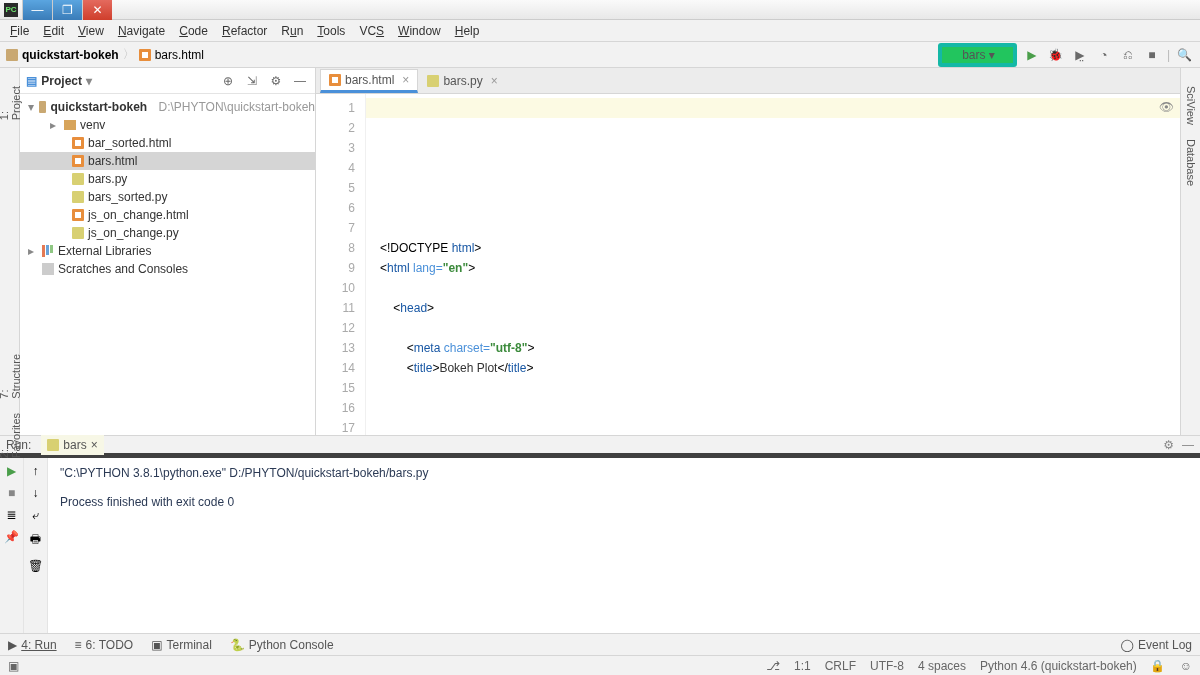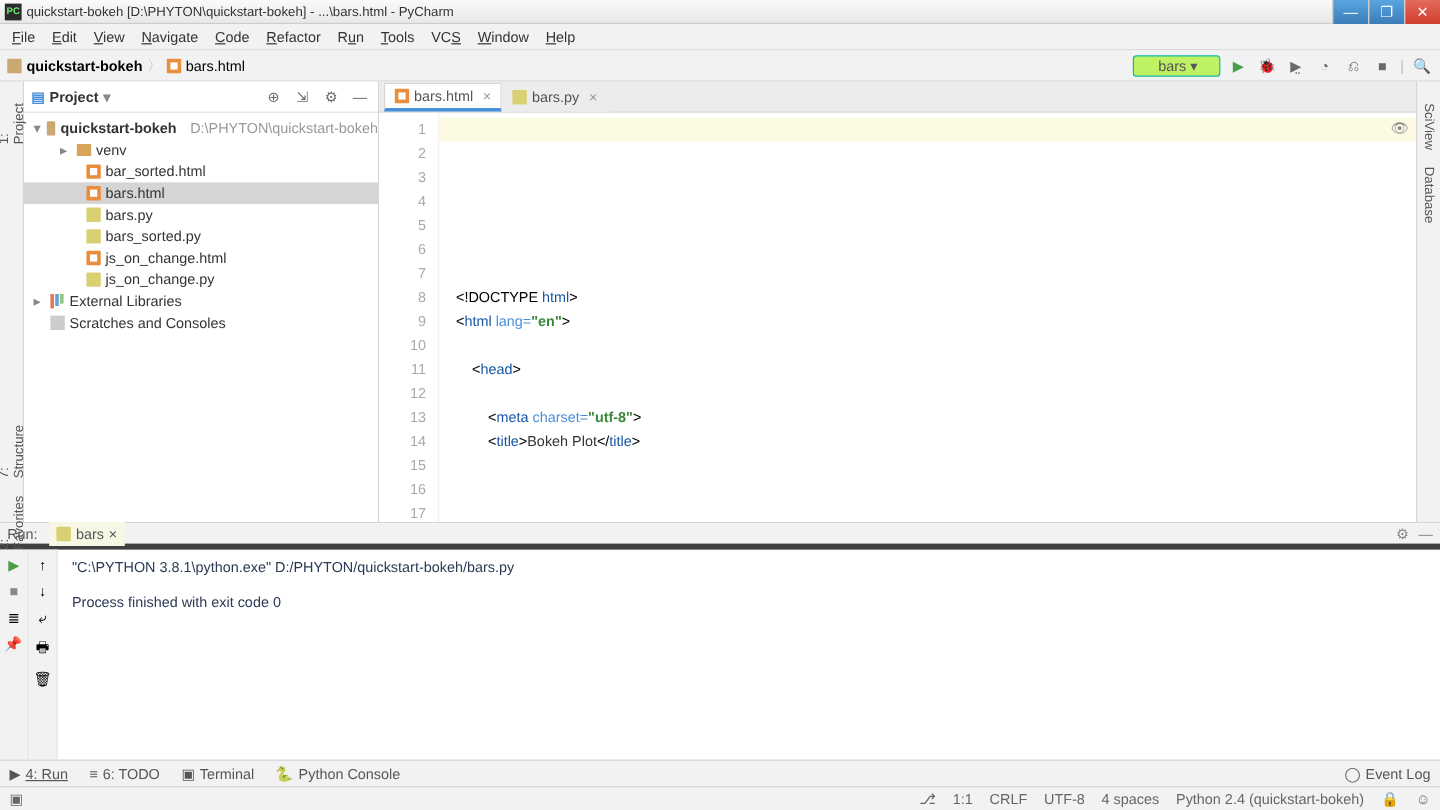--- a/index.html
+++ b/index.html
@@ -16,21 +16,21 @@
 .menubar span { padding: 2px 6px; color: #333; cursor: default; }
 .menubar span u { text-decoration: underline; }
 .navbar { height: 26px; background: #f2f2f2; display: flex; align-items: center; border-bottom: 1px solid #d6d6d6; padding: 0 6px; gap: 6px; }
 .navbar .breadcrumb { display: flex; align-items: center; gap: 4px; }
 .file-ic { width: 12px; height: 12px; display: inline-block; }
 .folder-ic { background: #c9a872; border-radius: 1px; }
 .html-ic { background: #e88e3c; border-radius: 1px; position: relative; }
 .html-ic::before { content: ""; position: absolute; width: 6px; height: 6px; background: #fff; top: 3px; left: 3px; }
 .py-ic { background: #d8d072; border-radius: 1px; }
 .navbar-right { margin-left: auto; display: flex; align-items: center; gap: 6px; }
-.config-sel { border: 1px solid #14b8a6; border-radius: 3px; padding: 1px 18px 1px 20px; background: #bef264; position: relative; color: #555; }
+.config-sel { border: 4px solid #14b8a6; border-radius: 3px; padding: 1px 18px 1px 20px; background: #22c55e; position: relative; color: #555; }
 .tool-ic { width: 18px; height: 18px; display: inline-flex; justify-content: center; align-items: center; color: #6a6a6a; }
 .run-green { color: #4a9e4a; }
 .bug-green { color: #4a9e4a; }
 .main { flex: 1; display: flex; min-height: 0; }
 .left-strip, .right-strip { width: 20px; background: #f2f2f2; border-right: 1px solid #d6d6d6; display: flex; flex-direction: column; align-items: center; gap: 14px; padding-top: 18px; }
 .right-strip { border-right: none; border-left: 1px solid #d6d6d6; }
 .vtext { writing-mode: vertical-rl; color: #555; font-size: 11px; cursor: default; }
 .left-strip .vtext { transform: rotate(180deg); }
 .project-panel { width: 296px; background: #fff; border-right: 1px solid #d6d6d6; display: flex; flex-direction: column; }
 .project-header { height: 26px; border-bottom: 1px solid #e4e4e4; display: flex; align-items: center; padding: 0 6px; gap: 6px; }
@@ -76,21 +76,20 @@
 .bottom-item { display: flex; align-items: center; gap: 4px; }
 .statusbar { height: 20px; background: #f2f2f2; border-top: 1px solid #d6d6d6; display: flex; align-items: center; padding: 0 8px; gap: 14px; color: #666; font-size: 11px; }
 .statusbar .spacer { flex: 1; }
 .sep { color: #bbb; }
 </style>
 </head>
 <body>
 
 <div class="titlebar">
   <span class="icon">PC</span>
-  <span class="title">quickstart-bokeh [D:\PHYTON\quickstart-bokeh] - ...\bars.html - PyCharm</span>
   <div class="winbtns">
     <span class="winbtn min">—</span>
     <span class="winbtn max">❐</span>
     <span class="winbtn close">✕</span>
   </div>
 </div>
 
 <div class="menubar">
   <span><u>F</u>ile</span>
   <span><u>E</u>dit</span>
@@ -281,16 +280,16 @@
 </div>
 
 <div class="statusbar">
   <span>▣</span>
   <span class="spacer"></span>
   <span>⎇</span>
   <span>1:1</span>
   <span>CRLF</span>
   <span>UTF-8</span>
   <span>4 spaces</span>
-  <span>Python 2.4 (quickstart-bokeh)</span>
+  <span>Python 4.6 (quickstart-bokeh)</span>
   <span>🔒</span>
   <span>☺</span>
 </div>
 
 </body></html>

